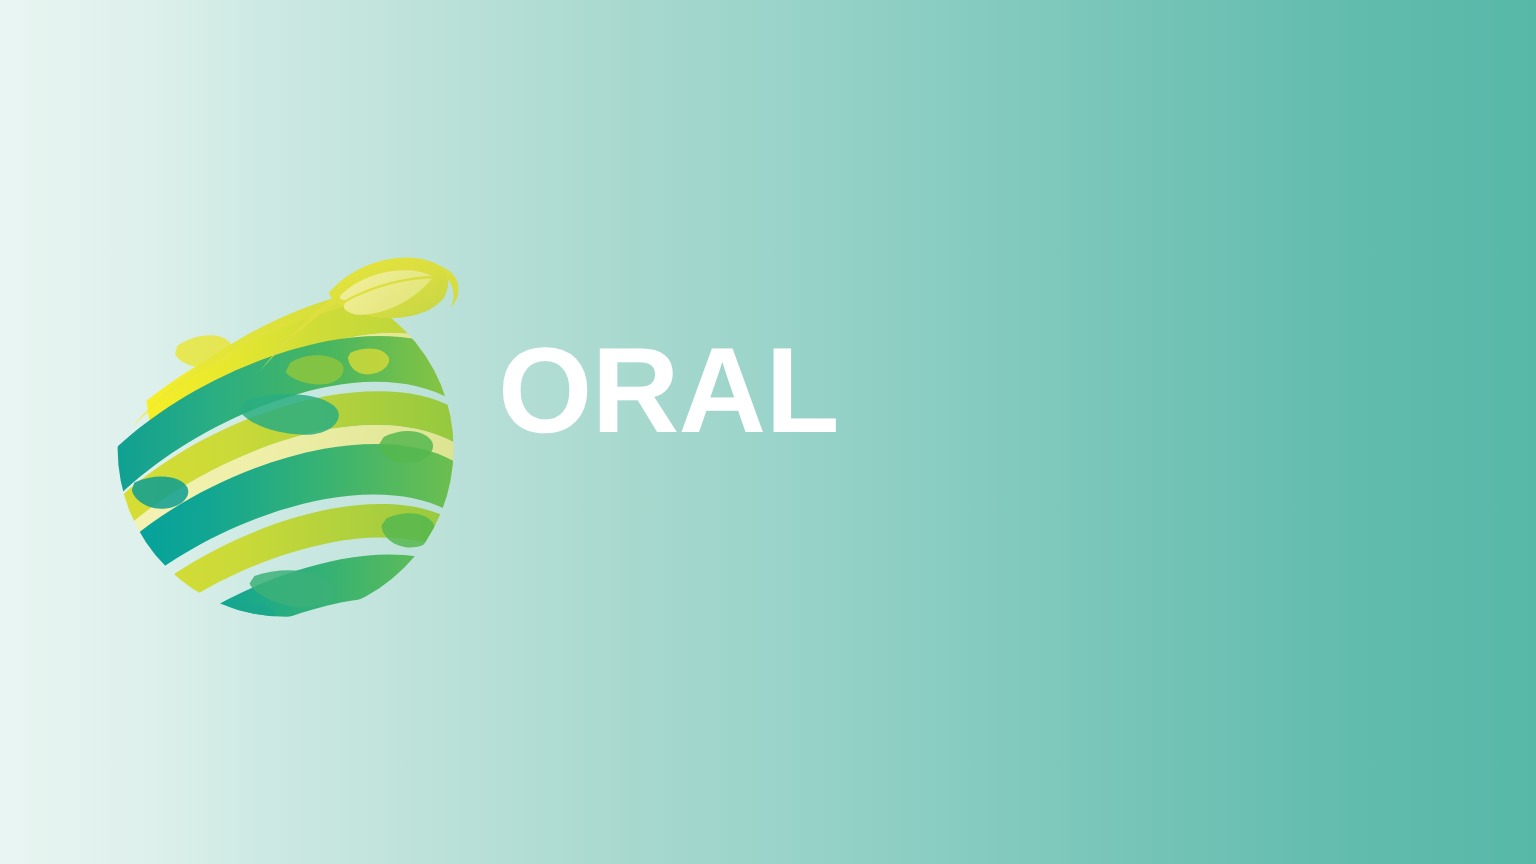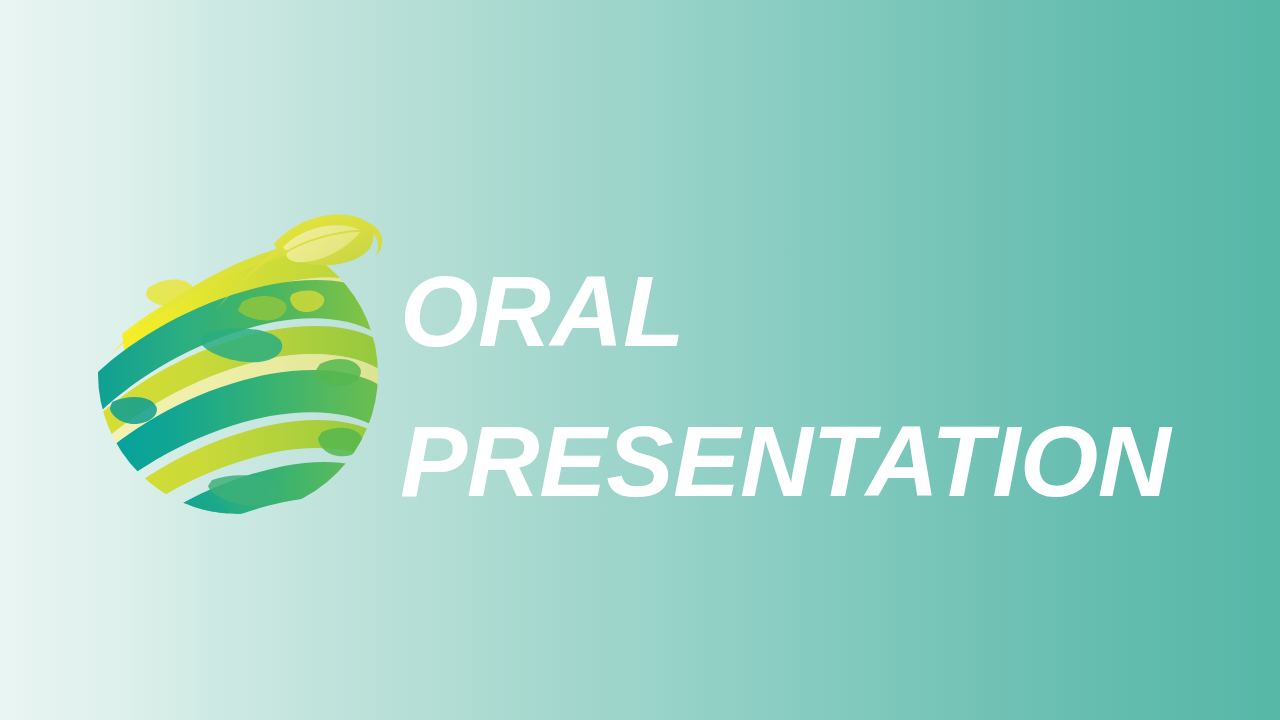--- a/index.html
+++ b/index.html
@@ -48,22 +48,21 @@
   }
 
   .title-line {
     color: #ffffff;
     font-family: "Liberation Sans", sans-serif;
     font-weight: bold;
     font-size: 101px;
     line-height: 150px;
     letter-spacing: -0.5px;
     white-space: nowrap;
-    margin: 0;
-    font-style: italic;
+    margin: 15px;
     -webkit-font-smoothing: antialiased;
   }
 </style>
 </head>
 <body>
 
 <div id="slide">
 
   <div id="logo">
     <svg viewBox="0 0 292 312" xmlns="http://www.w3.org/2000/svg" aria-hidden="true">
@@ -182,16 +181,15 @@
         <path d="M 192,40 C 212,20 248,14 268,24 C 248,24 216,32 196,44
                  C 192,44 190,42 192,40 Z" fill="url(#gLeafIn)"></path>
         <path d="M 196,46 C 216,34 248,26 268,26 C 254,44 226,58 204,56
                  C 196,54 192,50 196,46 Z" fill="url(#gLeafIn)" opacity="0.9"></path>
       </g>
     </svg>
   </div>
 
   <div id="title-block">
     <div class="title-line">ORAL</div>
-    <div class="title-line">PRESENTATION</div>
   </div>
 
 </div>
 
 </body></html>

